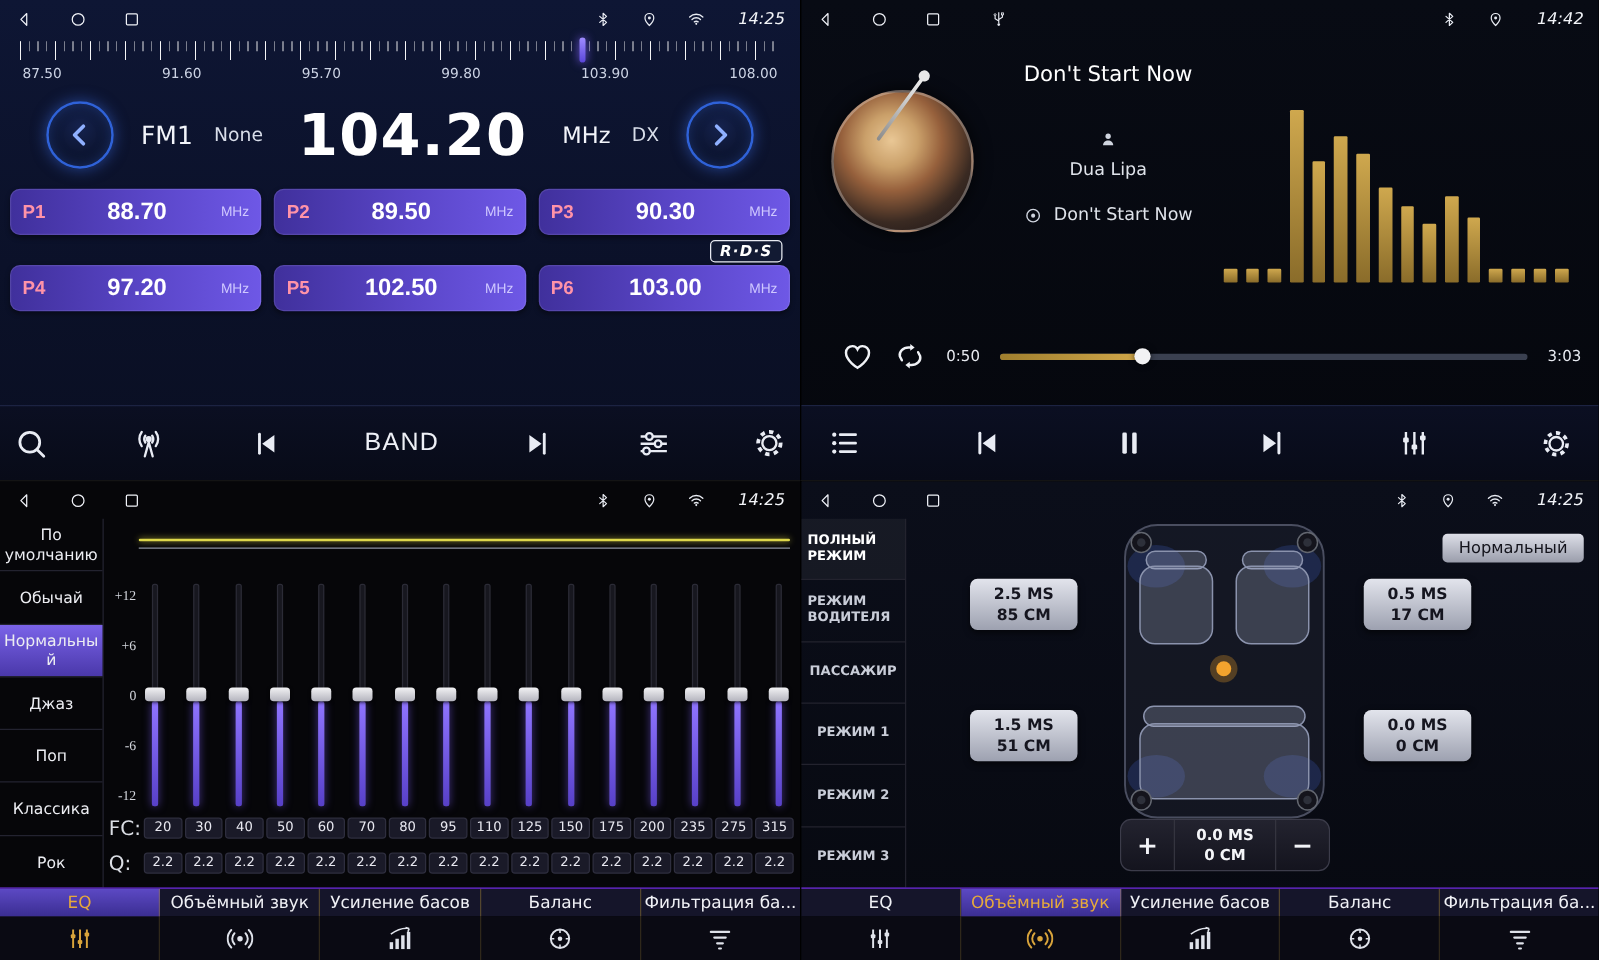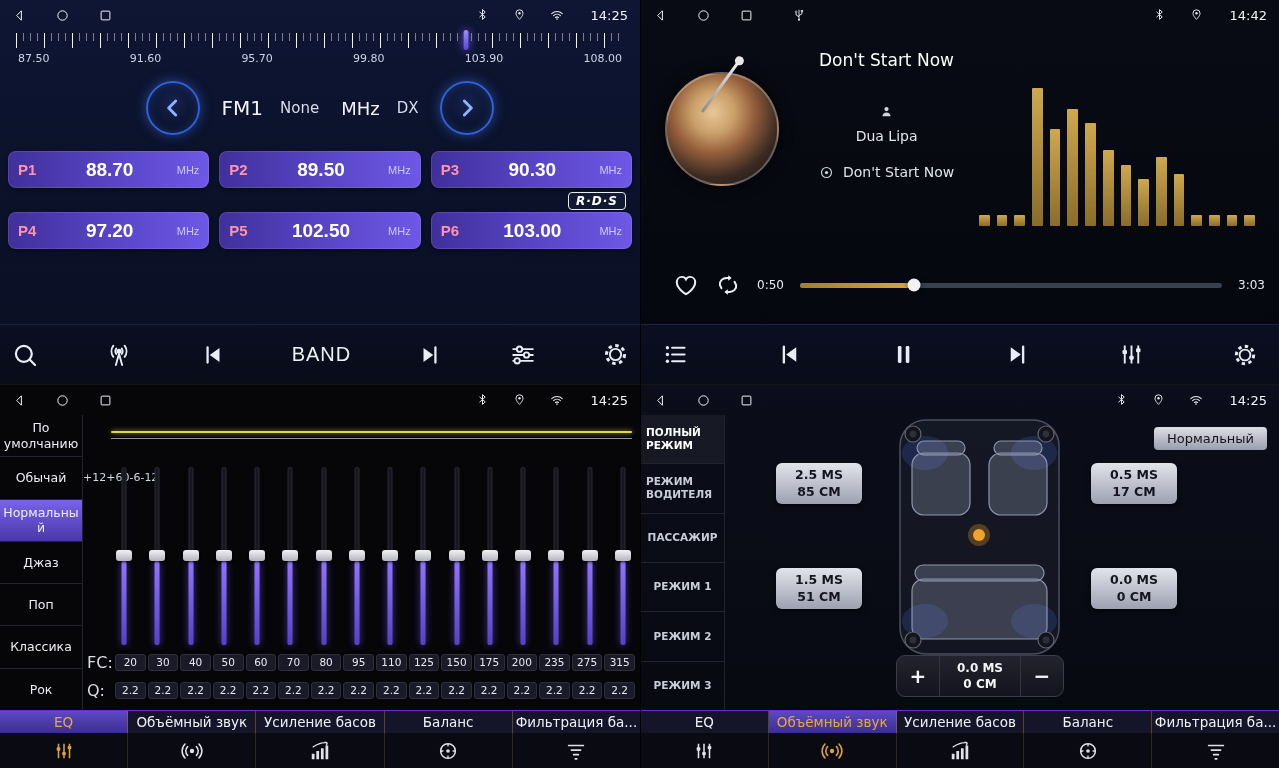--- a/index.html
+++ b/index.html
@@ -7,21 +7,21 @@
   .screen { display:grid; grid-template-columns:640px 639px; grid-template-rows:384px 384px; width:1279px; height:768px; }
   .quad { position:relative; overflow:hidden; }
   .q-radio { background:linear-gradient(180deg,#0e1634 0%,#0b1129 55%,#0a0f22 100%); }
   .q-player { background:linear-gradient(180deg,#080b14,#05070d); border-left:1px solid #000; }
   .q-eq { background:#060609; border-top:1px solid #141414; }
   .q-sf { background:linear-gradient(180deg,#0b0e1a,#070910); border-left:1px solid #000; border-top:1px solid #141414; }
 
   
   .statusbar { height:30px; display:flex; align-items:center; justify-content:space-between; padding:0 12px; position:relative; z-index:5; }
   .nav-left { display:flex; align-items:center; gap:28px; }
-  .nav-right { display:flex; align-items:flex-start; gap:24px; }
+  .nav-right { display:flex; align-items:center; gap:24px;font-style:italic; }
   .navbtn { background:none; border:none; color:#f0f2f8; display:flex; cursor:pointer; padding:0; }
   .sicon { color:#e8ebf2; display:inline-flex; }
   .status-time { font-size:13px; color:#f2f4f8; margin-left:3px; }
   .usb-gap { margin-left:10px; }
 
   
   .scale { position:relative; margin:3px 16px 0; }
   .ticks { height:15px;
     background:
       repeating-linear-gradient(90deg, rgba(255,255,255,.95) 0 1px, transparent 1px 28px),
@@ -82,21 +82,21 @@
   
   .eq-body { position:absolute; top:30px; left:0; right:0; height:296px; display:flex; }
   .eq-side { width:83px; border-right:1px solid #232330; display:flex; flex-direction:column; }
   .eq-side-item { flex:1; display:flex; align-items:center; justify-content:center; text-align:center;
     font-size:12.5px; color:#ecedf2; border-bottom:1px solid #232330; padding:2px 3px; cursor:pointer;
     word-break:break-word; line-height:1.25; }
   .eq-side-item.selected { background:linear-gradient(180deg,#7a63e8,#4a38aa); }
   .eq-main { position:relative; flex:1; }
   .curve-yellow { position:absolute; left:28px; right:8px; top:16px; height:2px; background:#ded84a; box-shadow:0 0 5px rgba(230,220,70,.8); border-radius:1px; }
   .curve-gray { position:absolute; left:28px; right:8px; top:23px; height:1px; background:#8d93a0; }
-  .db-scale { position:absolute; left:0px; top:56px; height:172px; width:26px; display:flex; flex-direction:row; justify-content:space-between; }
+  .db-scale { position:absolute; left:0px; top:56px; height:172px; width:26px; display:flex; flex-direction:column; justify-content:space-between;font-family:Liberation Serif, serif; }
   .db-scale span { font-size:11px; color:#d4d7de; text-align:right; }
   .sliders { position:absolute; left:32px; right:8px; top:52px; height:178px; display:flex; justify-content:space-between; }
   .slider { position:relative; width:18px; cursor:pointer; }
   .sl-track { position:absolute; left:50%; transform:translateX(-50%); top:0; bottom:0; width:5px; background:#17171f; border:1px solid #2b2b36; border-radius:2px; }
   .sl-fill { position:absolute; left:50%; transform:translateX(-50%); bottom:0; height:47%; width:5px;
     background:linear-gradient(180deg,#8f74ff,#5740c8); box-shadow:0 0 7px rgba(125,95,255,.55); border-radius:2px; }
   .sl-handle { position:absolute; left:50%; transform:translateX(-50%); top:calc(50% - 6px); width:16px; height:11px;
     border-radius:3px; background:linear-gradient(180deg,#f2f2f4,#b4b4be); box-shadow:0 1px 3px rgba(0,0,0,.8); }
   .band-row { position:absolute; left:4px; right:5px; height:18px; display:flex; align-items:center; gap:2px; }
   .band-row.fc { top:238px; }
@@ -314,20 +314,21 @@
     <div class="tuner">
       <button class="round-btn">
           <svg width="26" height="26">
             <use href="#i-chevron-left"></use>
           </svg>
         </button>
       <div class="tuner-stack">
         <span class="band-name">FM1</span>
         <span class="tuner-sub">None</span>
       </div>
+      <div class="freq-big">104.20</div>
       <div class="tuner-stack">
         <span class="unit-name">MHz</span>
         <span class="tuner-sub">DX</span>
       </div>
       <button class="round-btn">
           <svg width="26" height="26">
             <use href="#i-chevron-right"></use>
           </svg>
         </button>
     </div>

